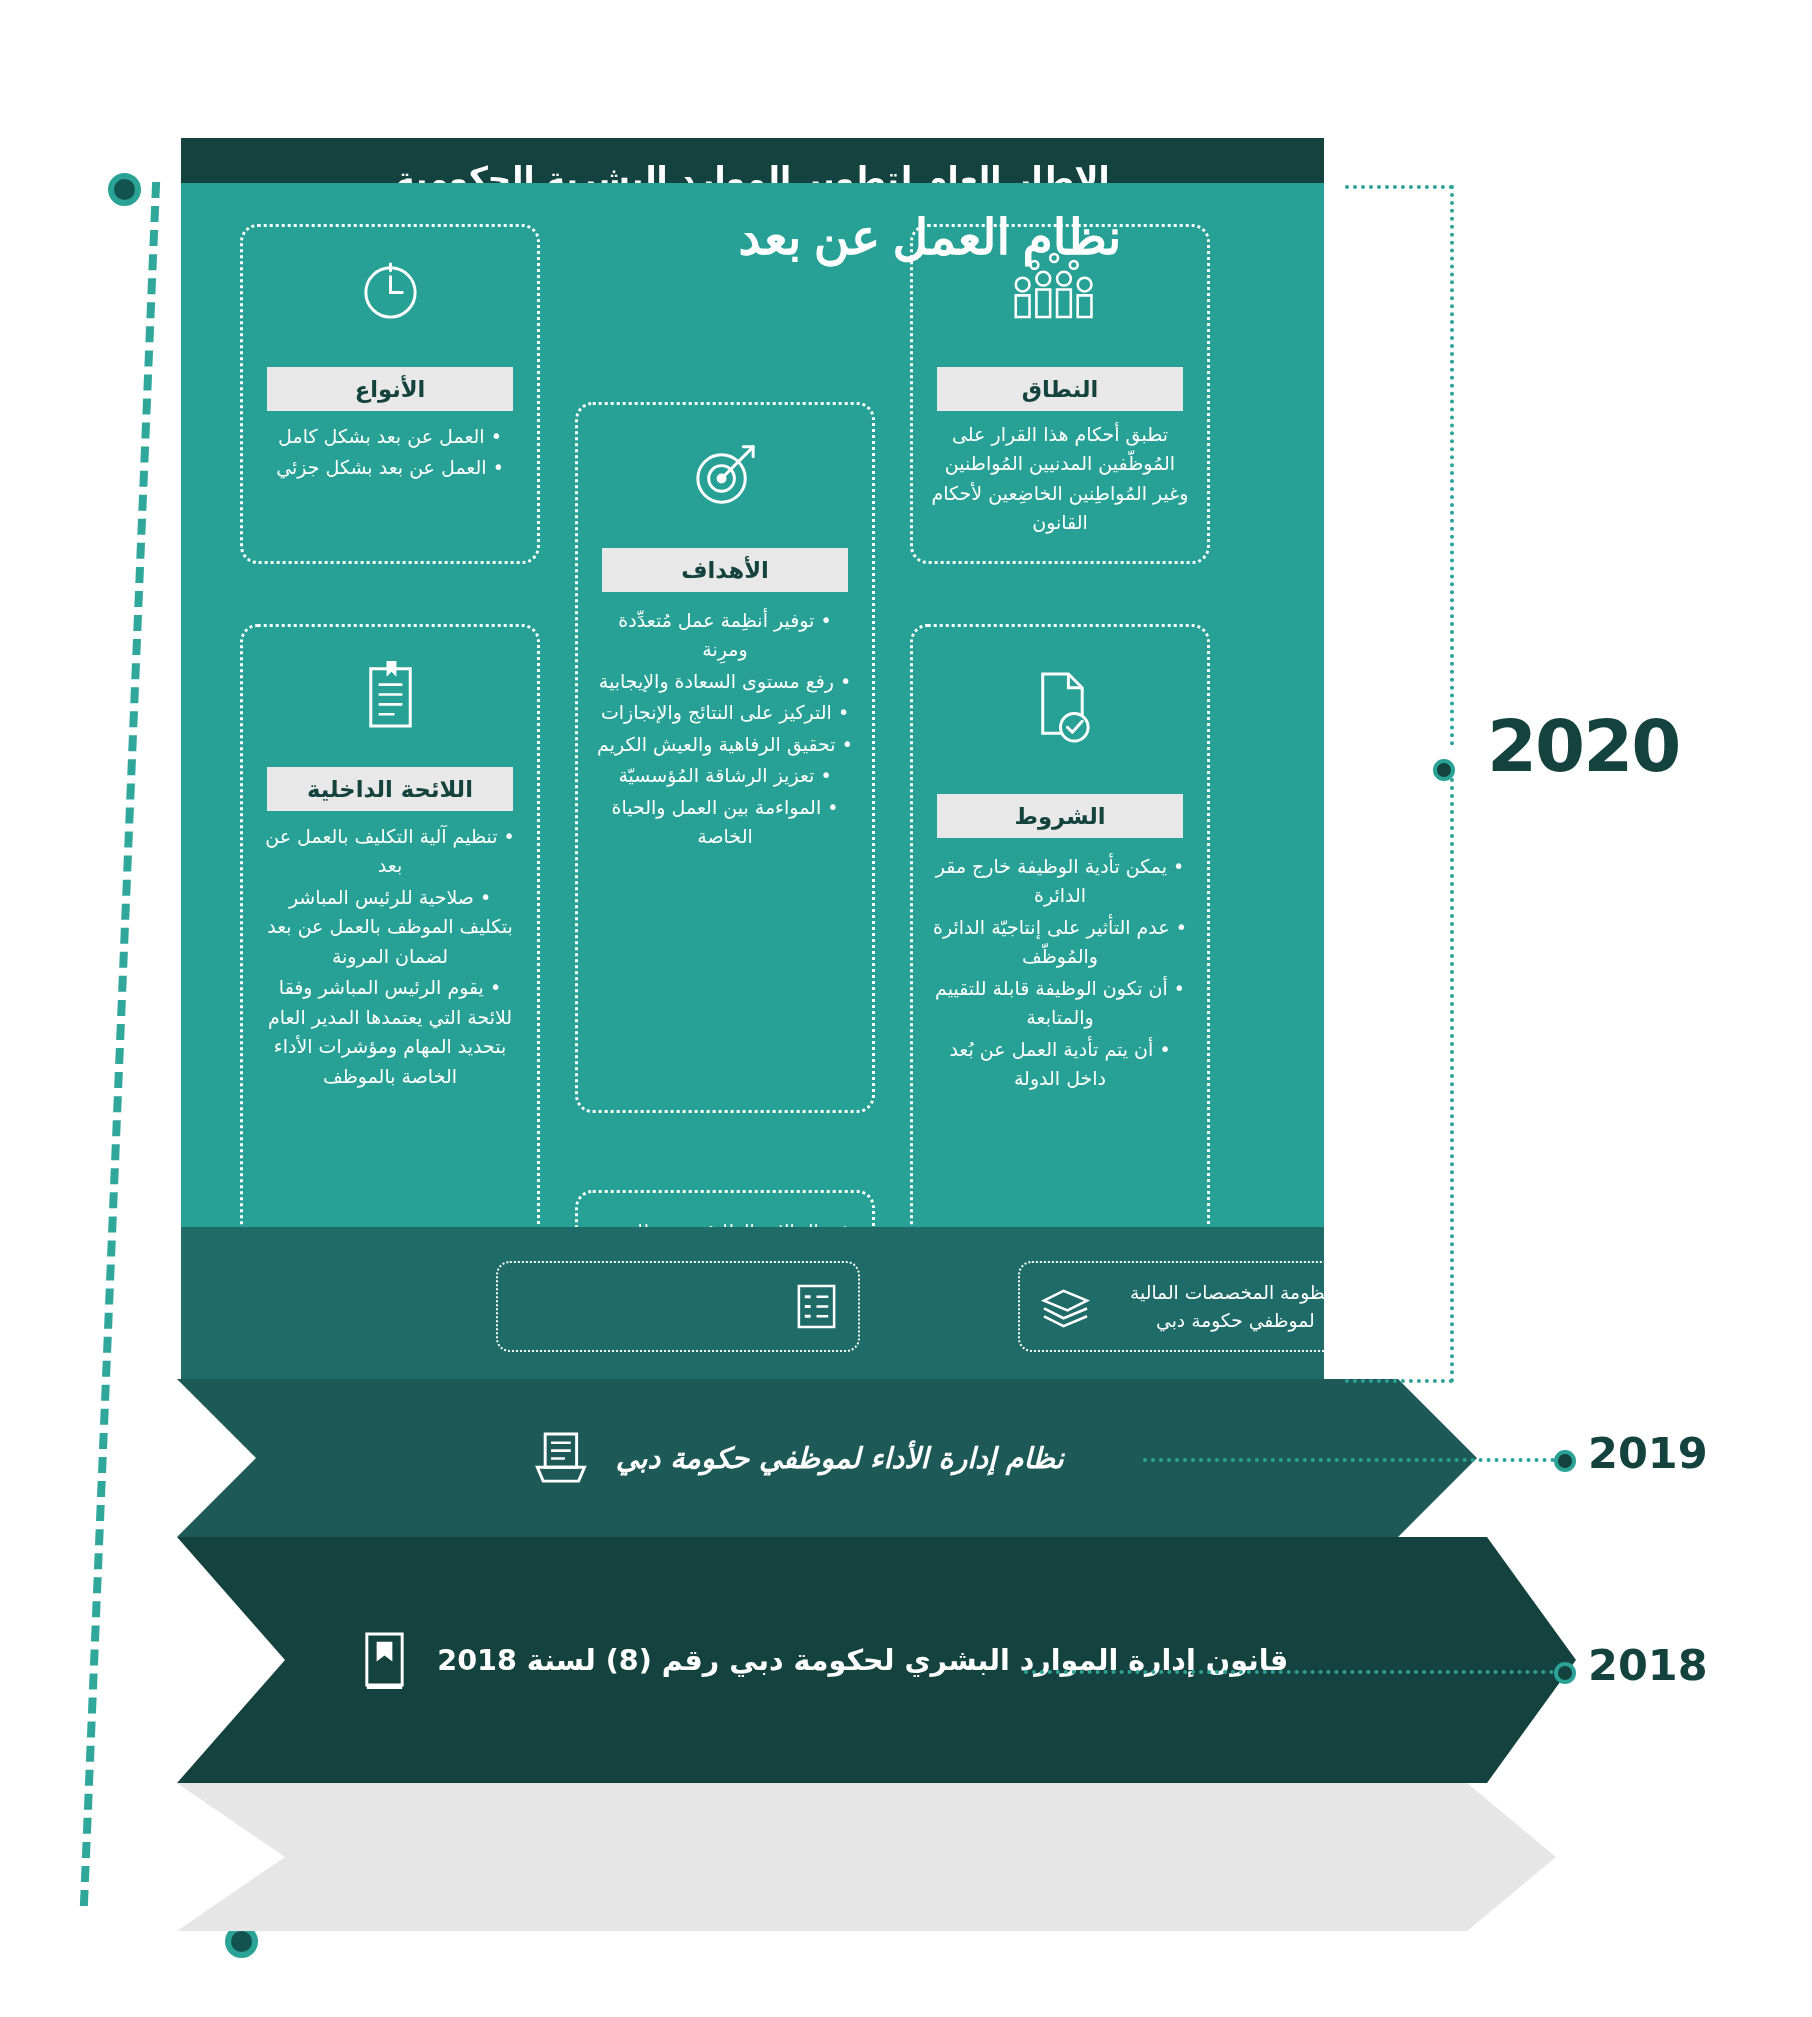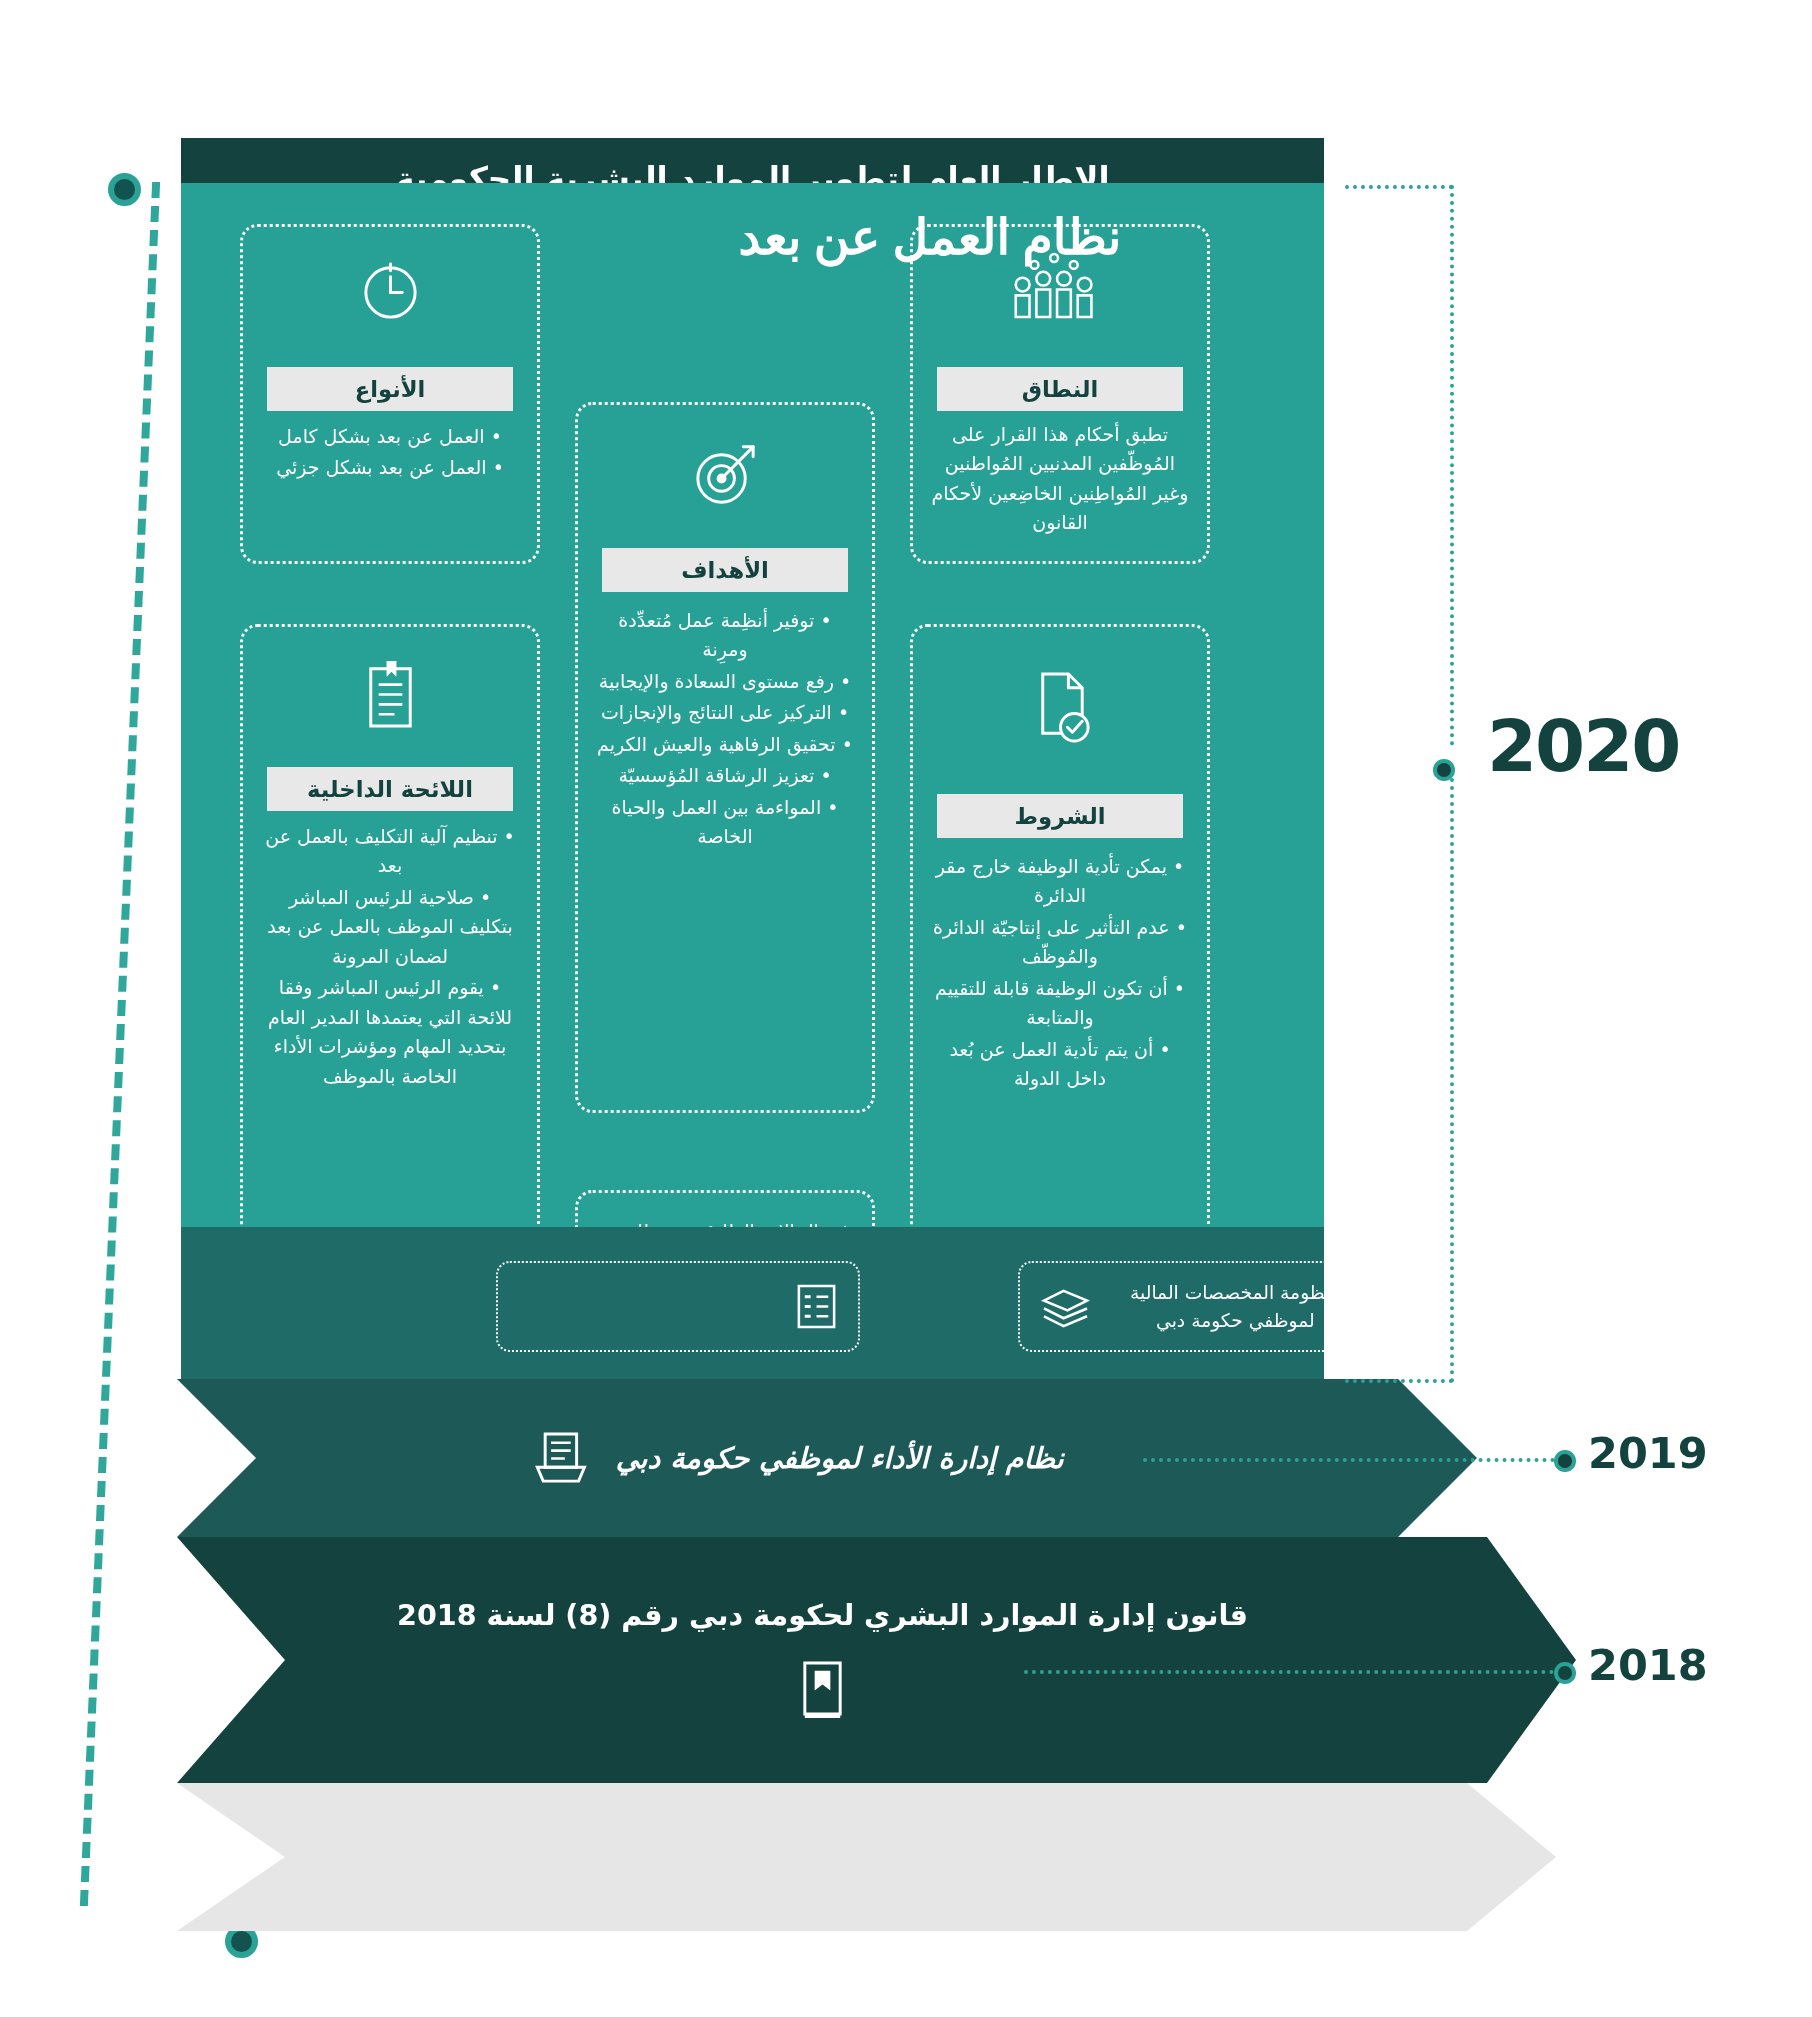--- a/index.html
+++ b/index.html
@@ -195,21 +195,21 @@
     clip-path: polygon(0 0, 1290px 0, 1379px 74px, 1290px 148px, 0 148px, 108px 74px);
   }
   .band-inner {
     display: flex;
     align-items: center;
     gap: 25.6px;
     font-size: 28.6px;
     font-weight: bold;
   }
   .band-2019 .band-inner { transform: translateX(-29.6px); }
-  .band-2018 .band-inner { transform: translateX(-54px); flex-direction: column; }
+  .band-2018 .band-inner { transform: translateX(-54px); }
 
   
   .year {
     position: absolute;
     color: #14433f;
     font-weight: bold;
     font-family: "DejaVu Sans", "Liberation Sans", sans-serif;
   }
   #year-2020 { left: 1487px; top: 704px; font-size: 72px; letter-spacing: -2px; }
   #year-2019 { left: 1588px; top: 1428px; font-size: 43px; }

